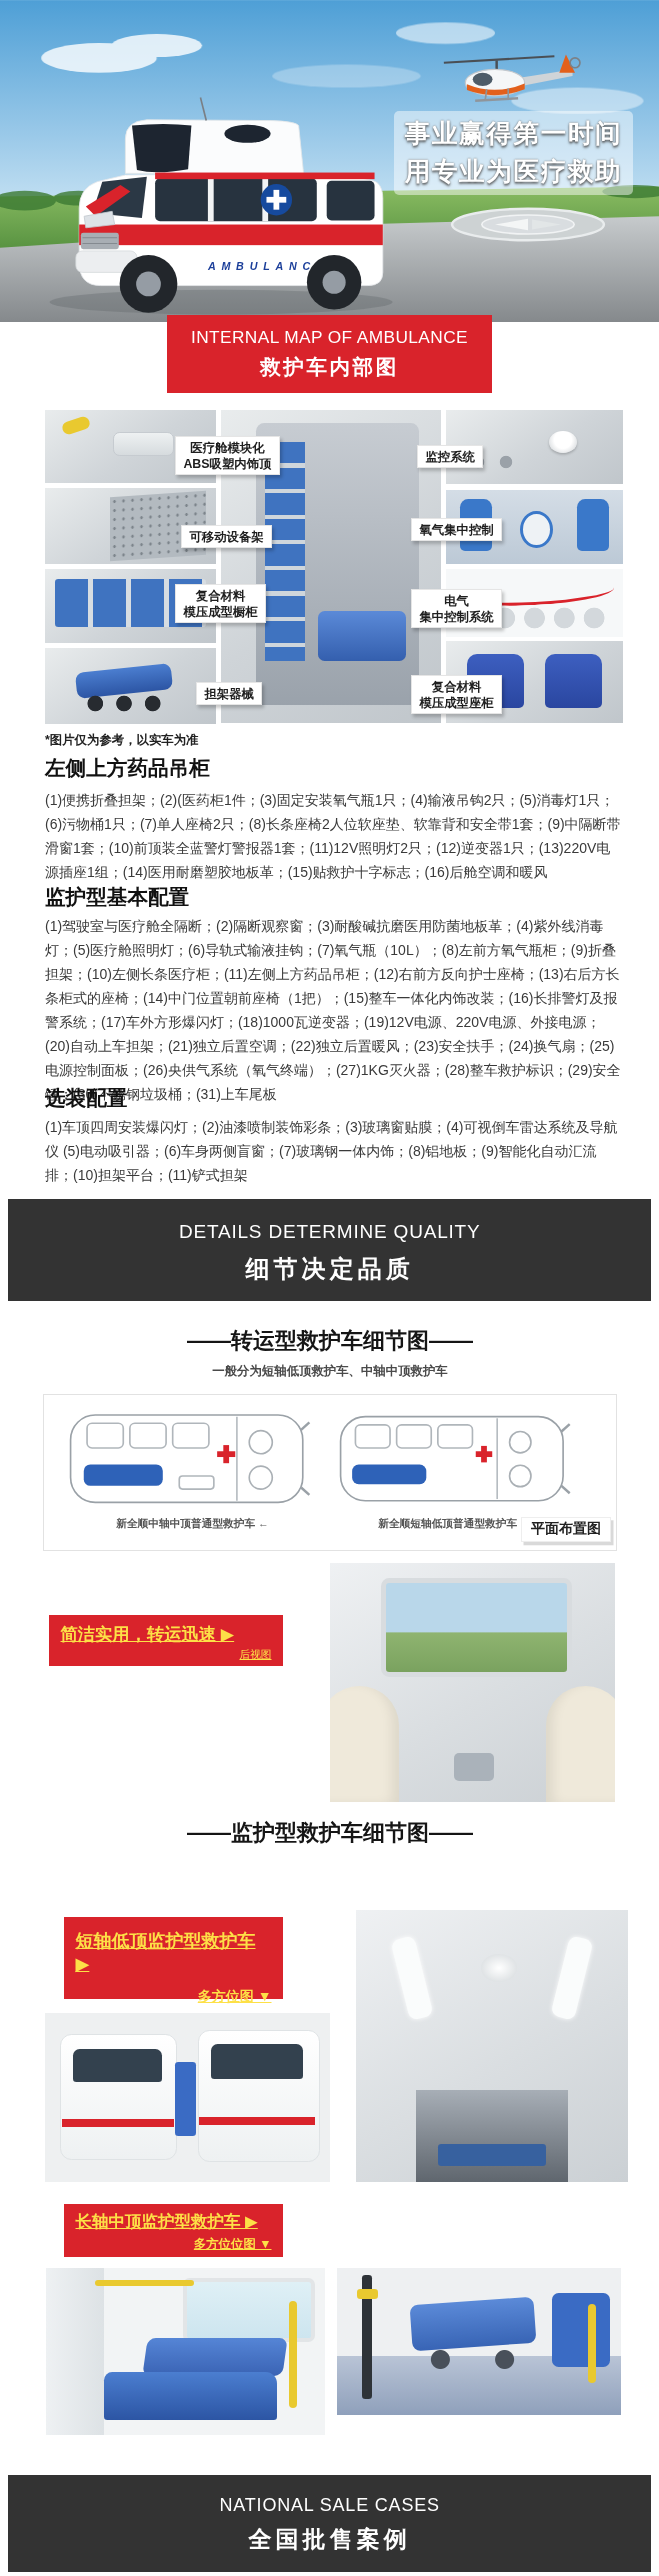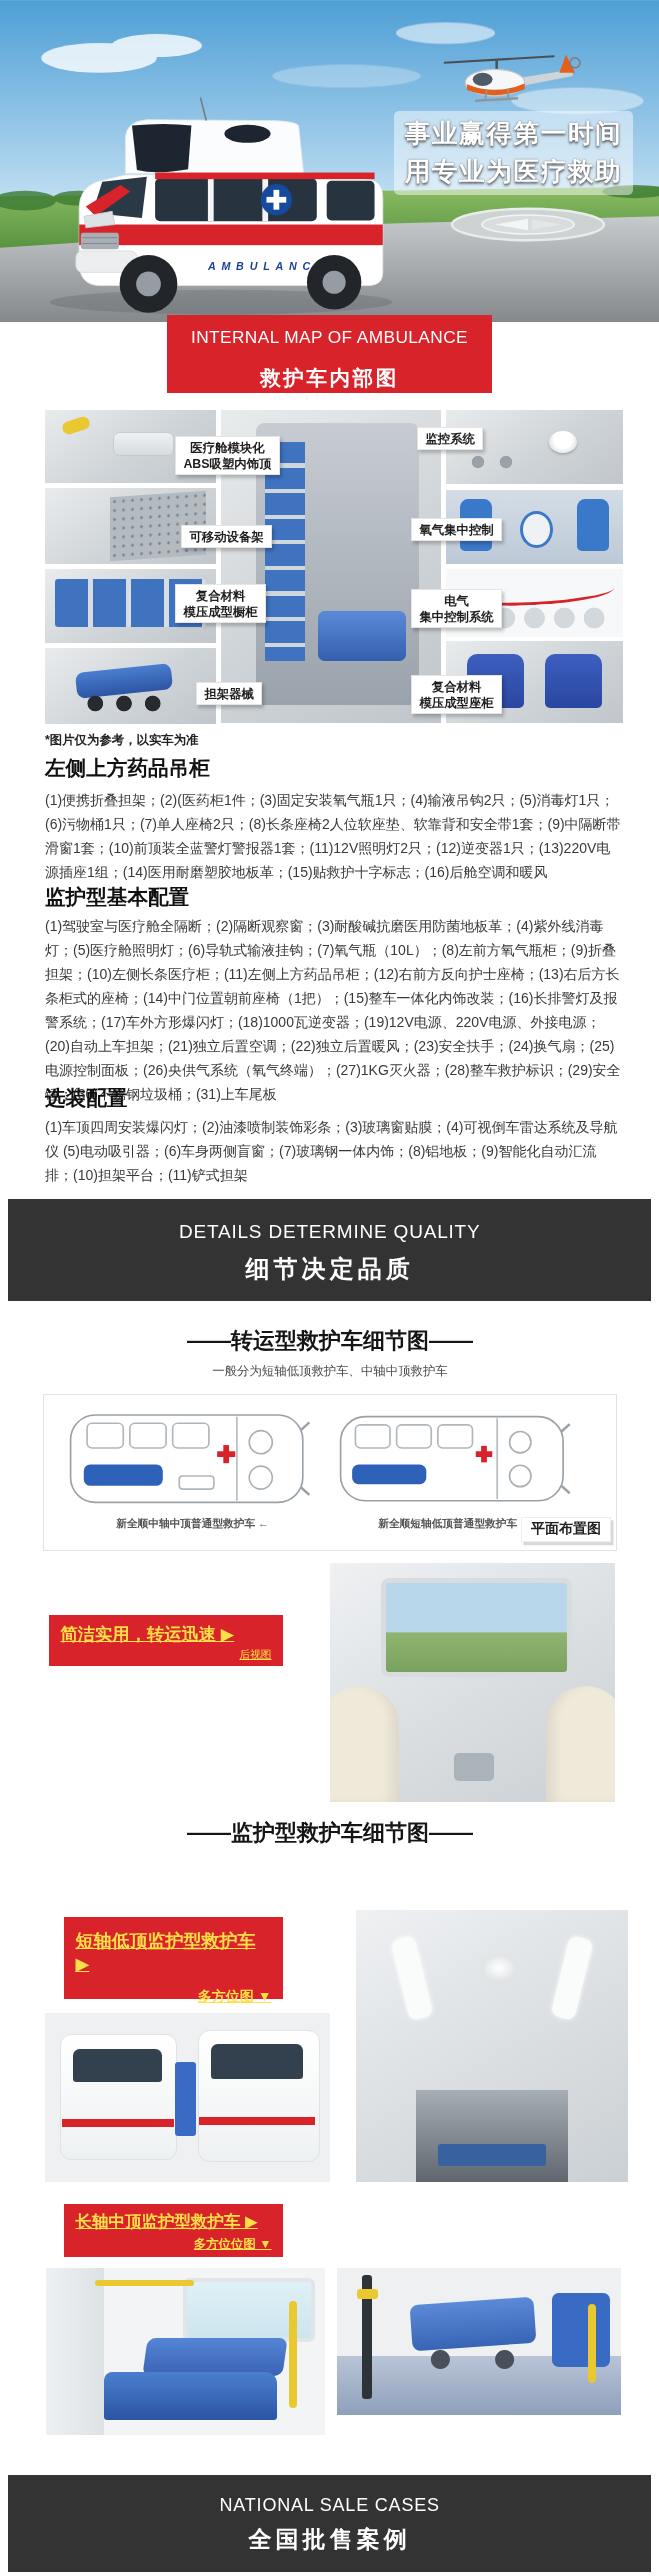--- a/index.html
+++ b/index.html
@@ -6,36 +6,36 @@
   .page{position:relative;width:660px;height:2576px;margin:0 auto;background:#fff;overflow:hidden;}
   .abs{position:absolute;}
   
   .hero{position:absolute;left:0;top:0;width:660px;height:322px;overflow:hidden;background:#bfe0f2;}
   .slogan{position:absolute;left:394px;top:111px;width:239px;height:84px;background:rgba(255,255,255,.48);border-radius:5px;text-align:center;padding-top:3.3px;box-sizing:border-box;}
   .slogan div{font-size:25.6px;font-weight:700;color:#fff;line-height:38px;letter-spacing:1.6px;
     text-shadow:0 1.6px 2.5px rgba(75,75,75,.85),0 0 1.6px rgba(90,90,90,.9);}
   
   .banner-red{position:absolute;left:167px;top:315px;width:325px;height:78px;background:#d9232b;color:#fff;text-align:center;z-index:6;}
   .banner-red .en{font-size:17.3px;margin-top:12.4px;letter-spacing:0.4px;}
-  .banner-red .zh{font-size:20.6px;font-weight:700;letter-spacing:2.5px;margin-top:16px;}
+  .banner-red .zh{font-size:20.6px;font-weight:700;letter-spacing:2.5px;margin-top:5px;}
   
   .tile{position:absolute;background:linear-gradient(145deg,#e9eced,#cfd4d8 55%,#c0c6cb);overflow:hidden;}
   .chip{position:absolute;background:#fff;border:0.8px solid #e5e5e5;box-shadow:1.6px 2.5px 3.3px rgba(0,0,0,.22);
     padding:2.5px 7.4px;font-size:12.4px;font-weight:700;color:#1f1f1f;white-space:pre-line;text-align:center;line-height:1.3;z-index:5;}
   .disclaimer{position:absolute;left:45px;top:732px;font-size:12.4px;font-weight:700;color:#222;}
   
   .spec-title{position:absolute;left:45px;font-size:20.6px;font-weight:700;color:#111;}
   .spec-body{position:absolute;left:45px;width:576px;font-size:14px;line-height:24px;color:#3a3a3a;}
   
   .banner-dark{position:absolute;left:8.2px;width:643px;background:#333;color:#fff;text-align:center;box-sizing:border-box;}
   .bd-en{font-size:19px;letter-spacing:0.8px;}
   .bd-zh{font-size:24px;font-weight:700;letter-spacing:4.1px;margin-top:10px;}
   
   .sec-title{position:absolute;left:0;width:660px;text-align:center;font-size:22px;font-weight:700;color:#151515;}
-  .sec-sub{position:absolute;left:0;width:660px;text-align:center;font-size:12.4px;font-weight:400;color:#4a4a4a;}
+  .sec-sub{position:absolute;left:0;width:660px;text-align:center;font-size:12.4px;font-weight:700;color:#4a4a4a;}
   
   .planbox{position:absolute;left:43px;top:1394px;width:572px;height:155px;border:0.8px solid #e2e2e2;background:#fff;}
   .plan-cap{position:absolute;top:122px;width:247px;text-align:center;font-size:10.7px;font-weight:700;color:#555;}
   .plan-badge{position:absolute;right:5px;bottom:8.2px;background:#fff;border:0.8px solid #eee;
     box-shadow:2.5px 3.3px 0 rgba(185,185,185,.55);font-size:14px;font-weight:700;color:#222;padding:2.5px 9px;}
   
   .ribbon{position:absolute;background:#d9232b;color:#fde047;box-sizing:border-box;padding:6.6px 11.5px 3.3px 11.5px;text-decoration:underline;}
   .ribbon .r1{font-weight:700;}
   .ribbon .r2{text-align:right;}
   
@@ -175,21 +175,21 @@
     <div class="tile" style="left:446px;top:238px;width:177px;height:82px;">
       <div class="pp" style="left:12%;top:16%;width:32%;height:66%;background:linear-gradient(#3d5fc0,#2a46a0);border-radius:10px 10px 5px 5px;"></div>
       <div class="pp" style="right:12%;top:16%;width:32%;height:66%;background:linear-gradient(#3d5fc0,#2a46a0);border-radius:10px 10px 5px 5px;"></div>
     </div>
     <div class="chip" style="left:175px;top:33px;">医疗舱模块化
 ABS吸塑内饰顶</div>
     <div class="chip" style="left:181px;top:122px;">可移动设备架</div>
     <div class="chip" style="left:175px;top:181px;">复合材料
 模压成型橱柜</div>
     <div class="chip" style="left:196px;top:279px;">担架器械</div>
-    <div class="chip" style="left:417px;top:24px;">监控系统</div>
+    <div class="chip" style="left:417px;top:42px;">监控系统</div>
     <div class="chip" style="left:411px;top:115px;">氧气集中控制</div>
     <div class="chip" style="left:411px;top:186px;">电气
 集中控制系统</div>
     <div class="chip" style="left:411px;top:272px;">复合材料
 模压成型座柜</div>
   </div>
   <div class="disclaimer">*图片仅为参考，以实车为准</div>
 
   <div class="spec-title" style="top:754px;">左侧上方药品吊柜</div>
   <div class="spec-body" style="top:788px;">(1)便携折叠担架；(2)(医药柜1件；(3)固定安装氧气瓶1只；(4)输液吊钩2只；(5)消毒灯1只；(6)污物桶1只；(7)单人座椅2只；(8)长条座椅2人位软座垫、软靠背和安全带1套；(9)中隔断带滑窗1套；(10)前顶装全蓝警灯警报器1套；(11)12V照明灯2只；(12)逆变器1只；(13)220V电源插座1组；(14)医用耐磨塑胶地板革；(15)贴救护十字标志；(16)后舱空调和暖风</div>

